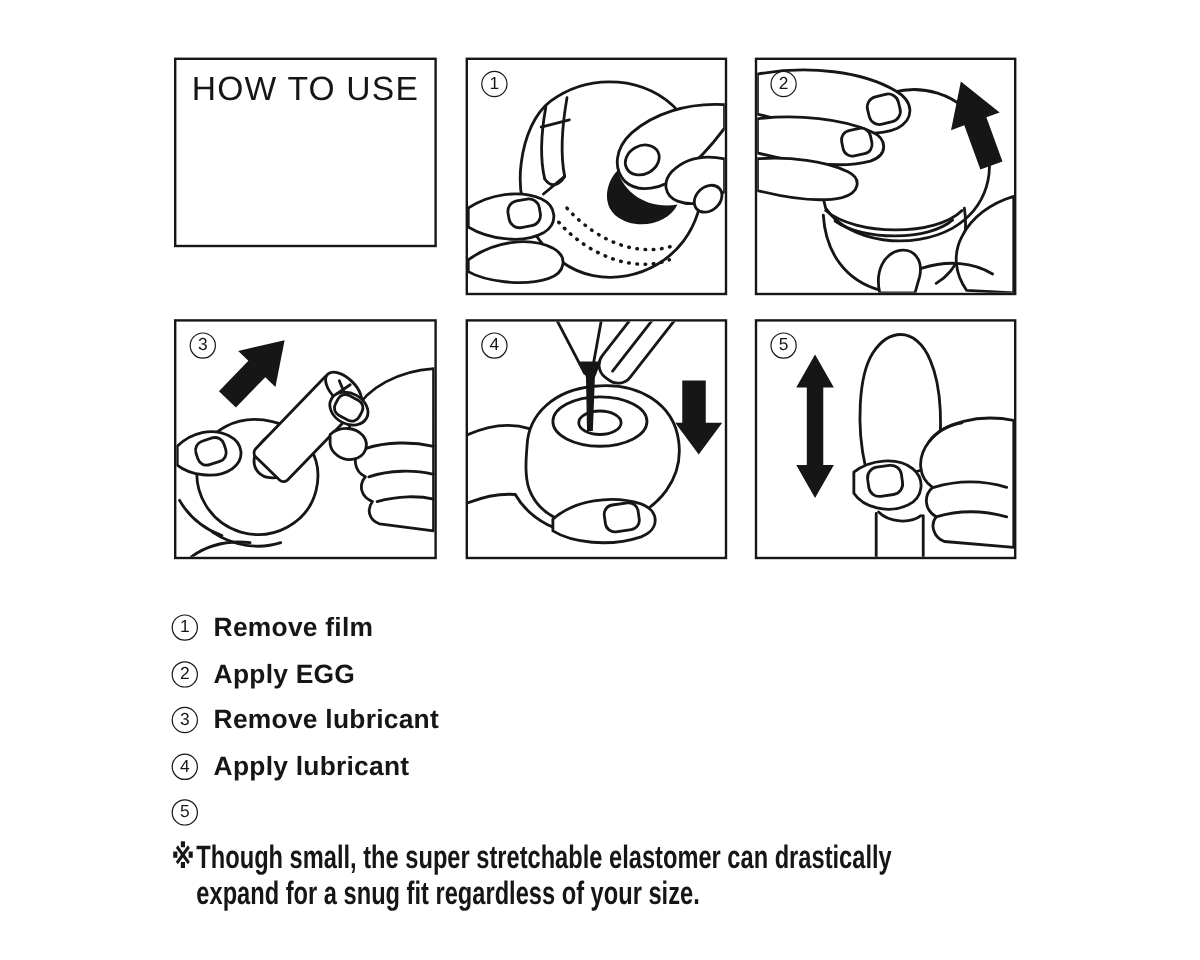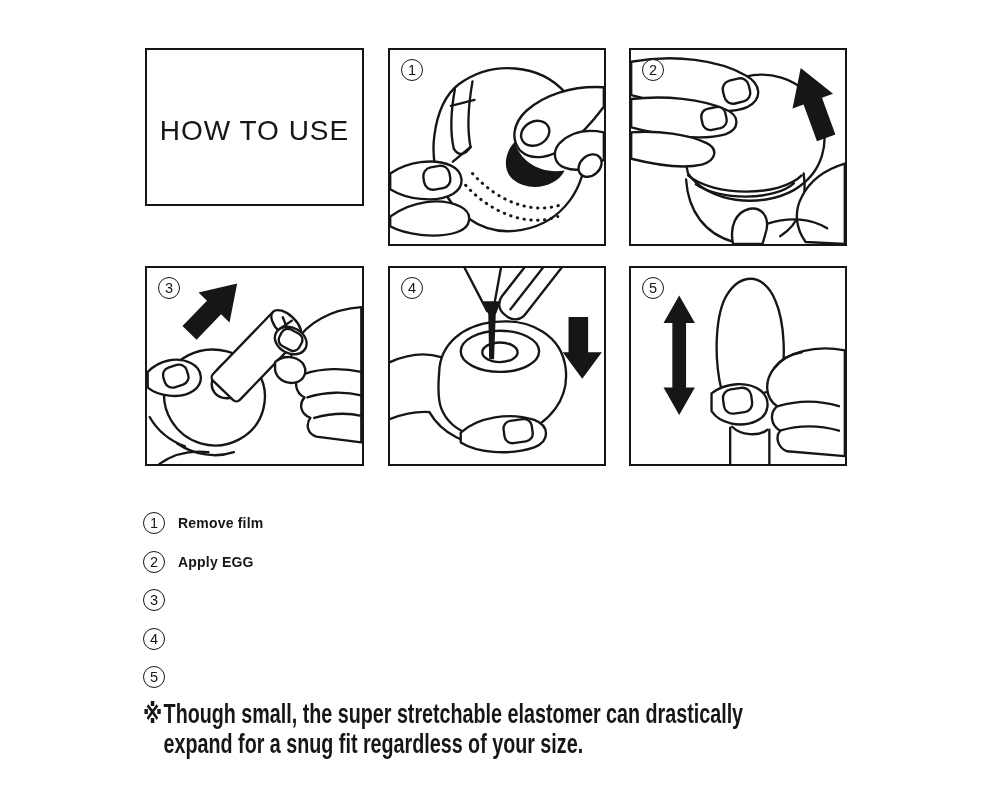--- a/index.html
+++ b/index.html
@@ -3,37 +3,37 @@
 <meta charset="utf-8">
 <style>
   html,body{margin:0;padding:0;background:#ffffff;}
   .sheet{
     position:relative;width:1000px;height:800px;background:#ffffff;
     font-family:"Liberation Sans","DejaVu Sans",sans-serif;color:#161616;overflow:hidden;
   }
   .panel{
     position:absolute;box-sizing:border-box;border:2px solid #161616;background:#ffffff;
   }
-  #p-title{left:145px;top:48px;width:219px;height:158px;display:flex;align-items:center;justify-content:center;}
+  #p-title{left:145px;top:48px;width:219px;height:158px;display:flex;justify-content:center;}
   #p-step1{left:388px;top:48px;width:218px;height:198px;}
   #p-step2{left:629px;top:48px;width:218px;height:198px;}
   #p-step3{left:145px;top:266px;width:219px;height:200px;}
   #p-step4{left:388px;top:266px;width:218px;height:200px;}
   #p-step5{left:629px;top:266px;width:218px;height:200px;}
   .sheet-title{font-size:28px;letter-spacing:1px;margin-top:8px;white-space:nowrap;}
   .illus{position:absolute;left:0;top:0;width:100%;height:100%;display:block;}
   .badge{
     box-sizing:border-box;width:22px;height:22px;border:1.8px solid #161616;border-radius:50%;
     display:flex;align-items:center;justify-content:center;font-size:14.5px;font-weight:400;
     line-height:1;background:#ffffff;color:#161616;flex:none;
   }
   .panel .badge{position:absolute;left:11px;top:9px;z-index:2;}
   .steps-list{position:absolute;left:143px;top:504px;margin:0;padding:0;list-style:none;}
   .steps-list li{height:38.5px;display:flex;align-items:center;gap:13px;}
-  .step-label{font-size:14px;font-weight:700;letter-spacing:0.2px;white-space:nowrap;}
+  .step-label{font-size:22px;font-weight:700;letter-spacing:0.2px;white-space:nowrap;}
   .note{
     position:absolute;left:143px;top:700px;display:flex;align-items:flex-start;
     font-size:27px;font-weight:700;line-height:29.5px;white-space:nowrap;
     transform:scaleX(0.73);transform-origin:left top;
   }
   .note-marker{flex:none;margin-right:2px;}
   
   .wh{fill:#ffffff;stroke:#161616;stroke-width:2.4;stroke-linejoin:round;stroke-linecap:round;}
   .ln{fill:none;stroke:#161616;stroke-width:2.4;stroke-linejoin:round;stroke-linecap:round;}
   .bk{fill:#161616;stroke:none;}
@@ -163,23 +163,25 @@
     <li>
       <span class="badge">1</span>
       <span class="step-label">Remove film</span>
     </li>
     <li>
       <span class="badge">2</span>
       <span class="step-label">Apply EGG</span>
     </li>
     <li>
       <span class="badge">3</span>
+      <span class="step-label">Remove lubricant</span>
     </li>
     <li>
       <span class="badge">4</span>
+      <span class="step-label">Apply lubricant</span>
     </li>
     <li>
       <span class="badge">5</span>
     </li>
   </ul>
 
   <div class="note">
     <span class="note-marker">※</span>
     <span class="note-text">
       <span>Though small, the super stretchable elastomer can drastically</span><br>

